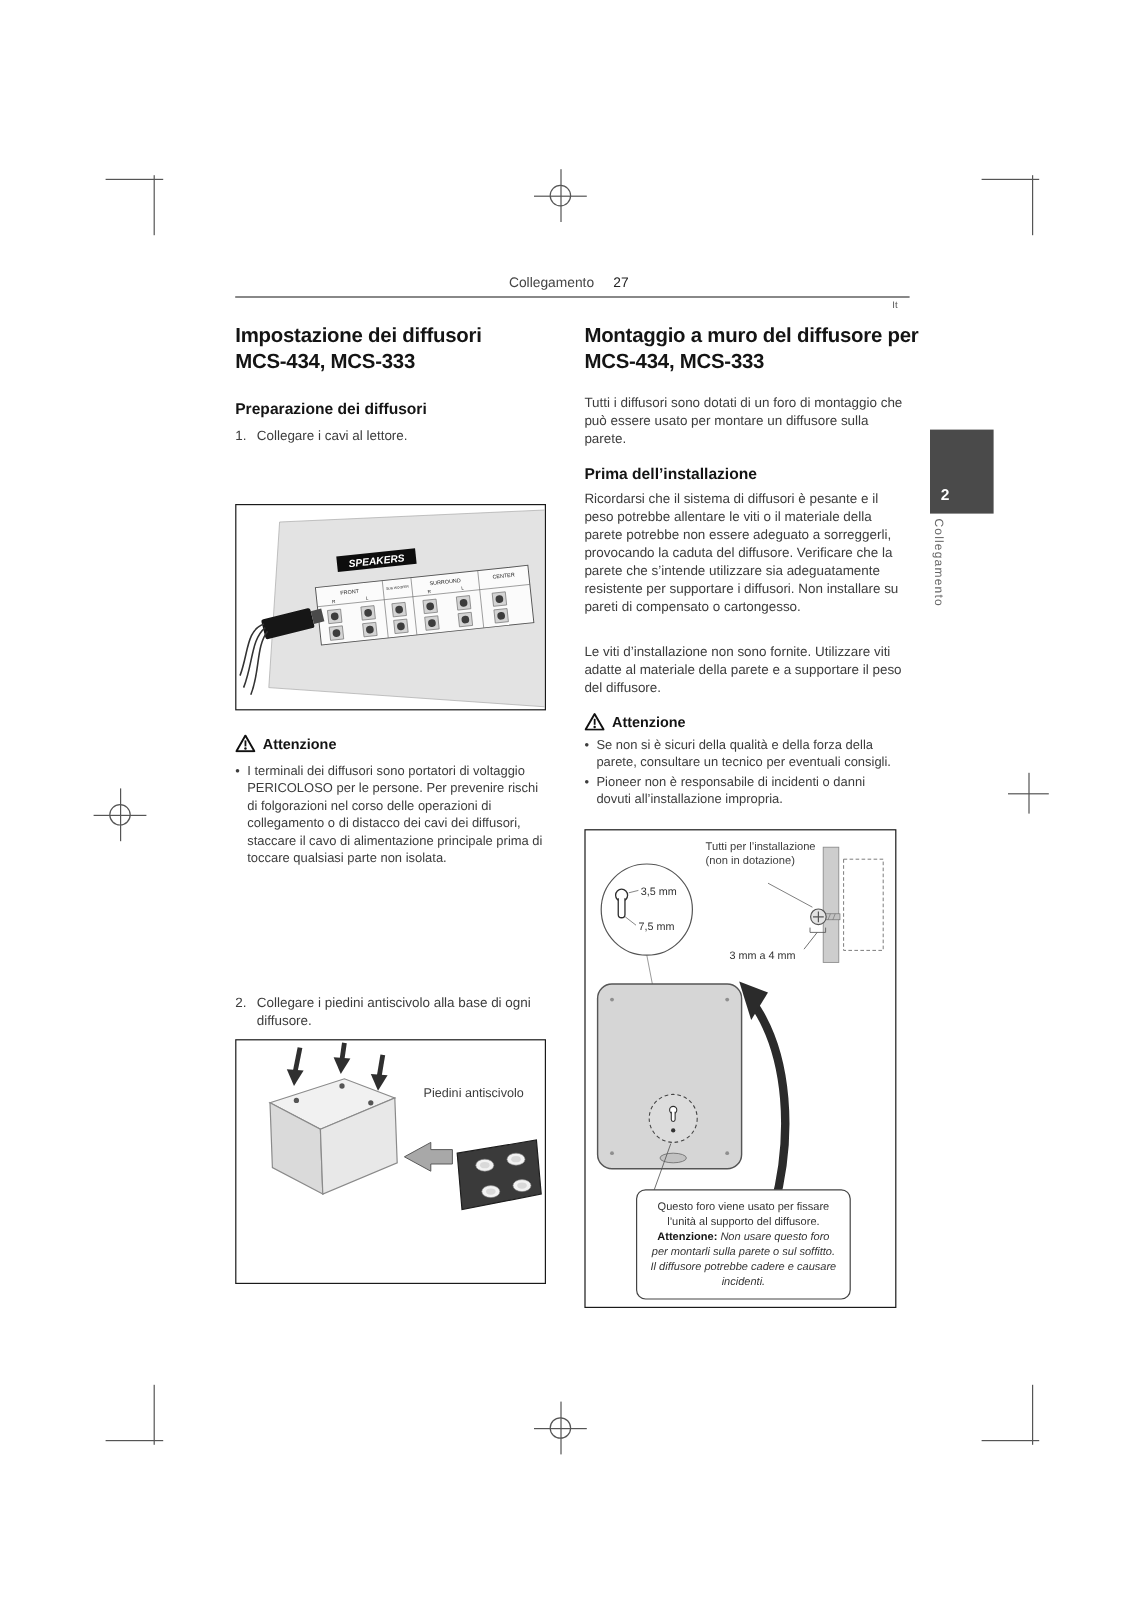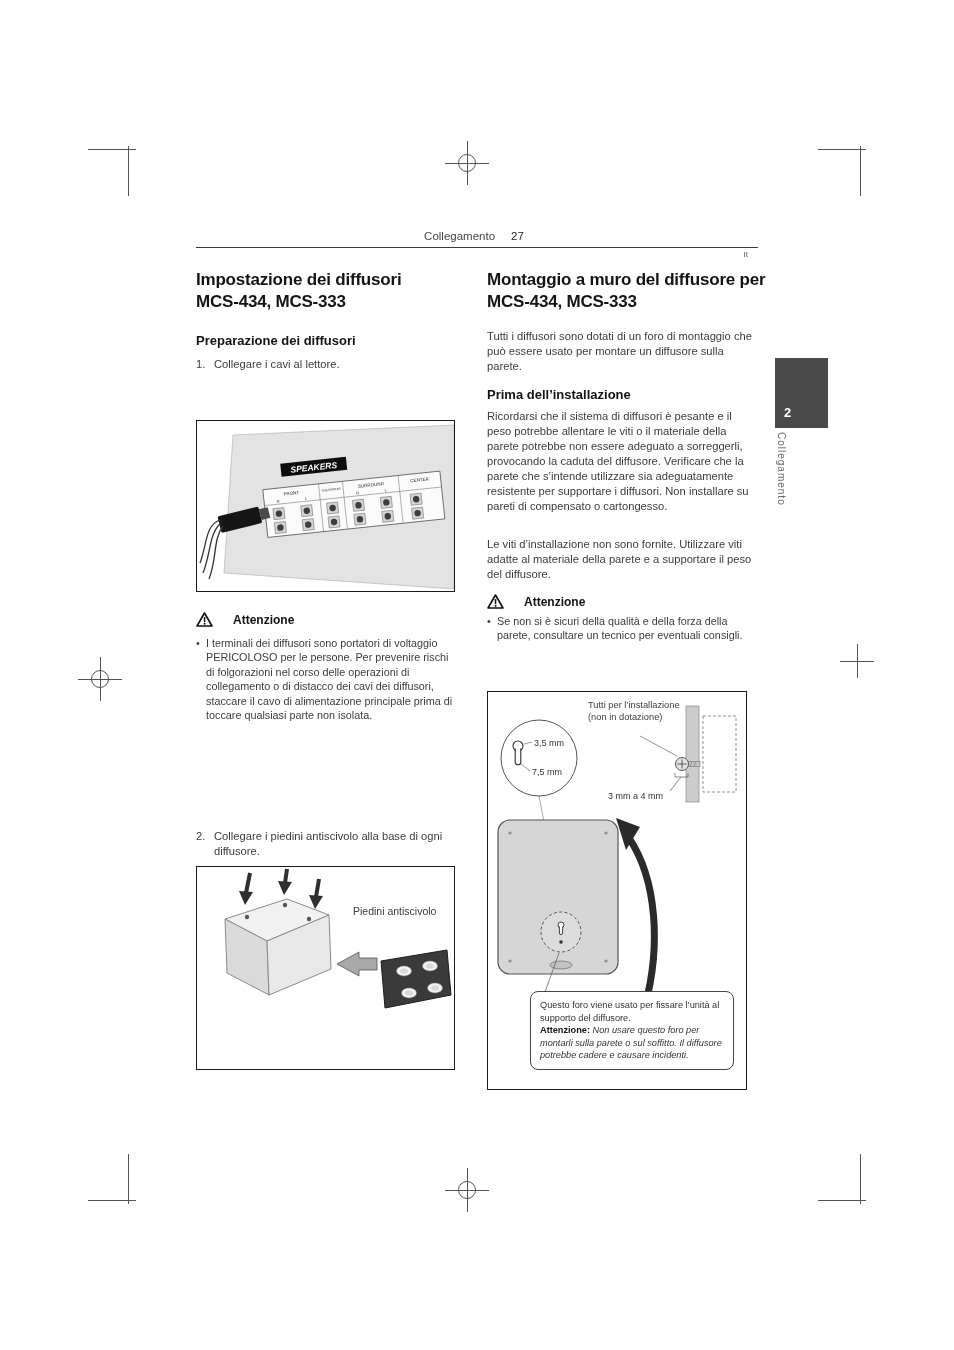--- a/index.html
+++ b/index.html
@@ -16,21 +16,21 @@
   .header-row .pageno { margin-left:16px; color:#222; }
   .lang { position:absolute; text-align:right; font-size:8px; color:#555; }
 
   .h1 { position:absolute; font-size:17px; font-weight:bold; color:#141414; line-height:22px; letter-spacing:-0.2px; }
   .h1 div { white-space:nowrap; }
   .h2 { position:absolute; font-size:13px; font-weight:bold; color:#141414; white-space:nowrap; }
   .body-text { position:absolute; font-size:11.2px; line-height:15px; color:#3c3c3c; }
   .step { position:absolute; display:flex; font-size:11.2px; line-height:15px; color:#3c3c3c; }
   .step .num { width:18px; flex:0 0 18px; }
 
-  .attention { position:absolute; display:flex; align-items:center; gap:20px; font-size:12px; font-weight:bold; color:#141414; }
+  .attention { position:absolute; display:flex; align-items:center; gap:6px; font-size:12px; font-weight:bold; color:#141414; }
 
   .bullets { position:absolute; list-style:none; }
   .bullets li { position:relative; padding-left:10px; font-size:10.8px; line-height:14.4px; color:#3c3c3c; }
   .bullets li + li { margin-top:2px; }
   .bullets li::before { content:"\2022"; position:absolute; left:0; top:0; }
 
   .figure { position:absolute; border:1px solid #1a1a1a; background:#fff; }
   .figure svg { display:block; font-family:inherit; }
   .fig-label { position:absolute; font-size:10.5px; color:#3c3c3c; white-space:nowrap; }
   .fig-note { position:absolute; font-size:9.3px; line-height:11.6px; color:#3c3c3c; }
@@ -224,20 +224,21 @@
     <svg width="17" height="15" viewBox="0 0 17 15">
       <path d="M8.5 1 L16 14 H1 Z" fill="#ffffff" stroke="#111" stroke-width="1.6" stroke-linejoin="round"></path>
       <rect x="7.8" y="5" width="1.5" height="5" fill="#111"></rect>
       <circle cx="8.55" cy="11.8" r="1" fill="#111"></circle>
     </svg>
     <span>Attenzione</span>
   </div>
 
   <ul class="bullets" style="left:487px; top:614px; width:265px;">
     <li>Se non si è sicuri della qualità e della forza della parete, consultare un tecnico per eventuali consigli.</li>
+    <li>Pioneer non è responsabile di incidenti o danni dovuti all’installazione impropria.</li>
   </ul>
 
   <div class="figure" style="left:487px; top:691px; width:260px; height:399px;">
     <svg width="258" height="397" viewBox="0 0 258 397">
       <line x1="51" y1="104" x2="73" y2="218" stroke="#888" stroke-width="0.7"></line>
       <circle cx="51" cy="66" r="38" fill="#ffffff" stroke="#555"></circle>
       <g>
         <circle cx="30" cy="54" r="5" fill="#fff" stroke="#2e2e2e" stroke-width="1.1"></circle>
         <path d="M 27.2 56.5 L 27.2 70 A 2.8 2.8 0 0 0 32.8 70 L 32.8 56.5" fill="#fff" stroke="#2e2e2e" stroke-width="1.1"></path>
       </g>
@@ -278,21 +279,21 @@
       <g>
         <path d="M 157 314 C 173 254, 169 188, 141 146" stroke="#2b2b2b" stroke-width="7" fill="none"></path>
         <polygon points="128,126 152,135 138,158" fill="#2b2b2b"></polygon>
       </g>
 
       <line x1="57" y1="300" x2="71" y2="261" stroke="#555" stroke-width="0.7"></line>
     </svg>
 
     <div class="fig-note" style="left:100px; top:8px; width:92px;">Tutti per l’installazione (non in dotazione)</div>
 
-    <div class="callout" style="left:42px; top:299px; width:204px;">
+    <div class="callout" style="left:42px; top:299px; width:179px;text-align:center;">
       <div>Questo foro viene usato per fissare l’unità al supporto del diffusore.</div>
       <div>
         <b>Attenzione:</b>
         <i>Non usare questo foro per montarli sulla parete o sul soffitto. Il diffusore potrebbe cadere e causare incidenti.</i>
       </div>
     </div>
   </div>
 
 </div>
 

